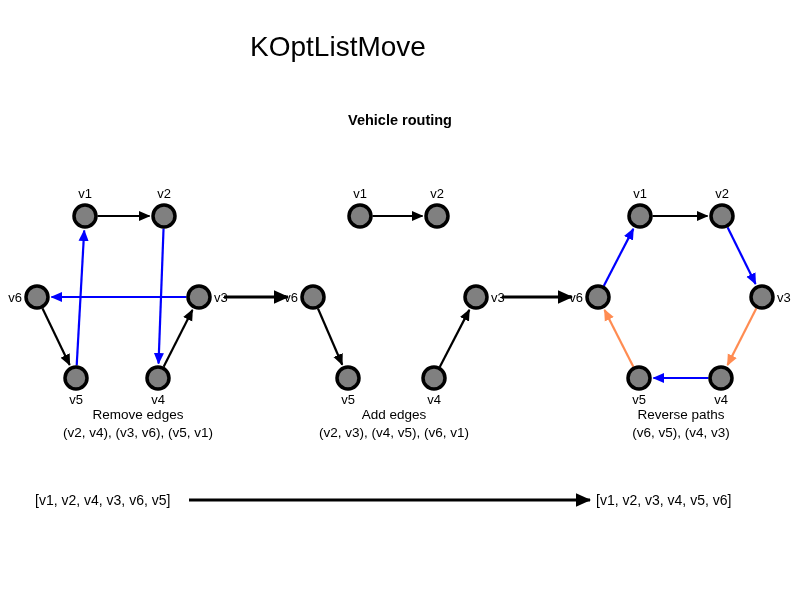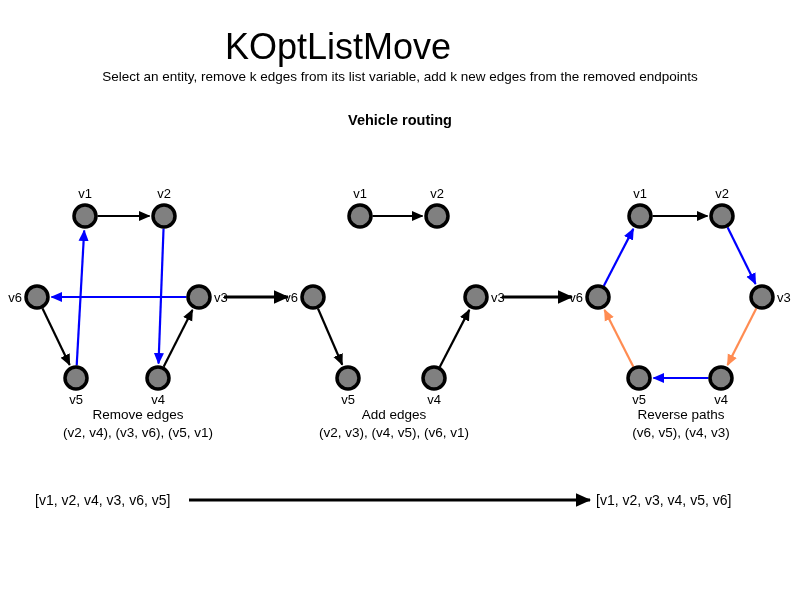--- a/index.html
+++ b/index.html
@@ -20,21 +20,21 @@
     inset: 0;
     width: 800px;
     height: 600px;
   }
   .title {
     position: absolute;
     left: 0;
     top: 25px;
     width: 676px;
     text-align: center;
-    font-size: 36px;
+    font-size: 28px;
     line-height: 44px;
     font-weight: normal;
     letter-spacing: 0px;
   }
   .subtitle {
     position: absolute;
     left: 0;
     top: 68px;
     width: 800px;
     text-align: center;
@@ -74,21 +74,20 @@
     font-size: 14px;
     fill: #000000;
   }
 </style>
 </head>
 <body>
 
 <div id="page-root">
 
   <div class="title">KOptListMove</div>
-  <div class="subtitle">Select an entity, remove k edges from its list variable, add k new edges from the removed endpoints</div>
   <div class="section-label">Vehicle routing</div>
 
   <svg id="diagram" viewBox="0 0 800 600">
     <defs id="arrow-defs">
         <marker id="ah0" viewBox="0 0 10 10" refX="9.2" refY="5" markerWidth="5.2" markerHeight="5.2" orient="auto-start-reverse" markerUnits="strokeWidth">
           <path d="M 0 0.6 L 10 5 L 0 9.4 z" fill="#000000"></path>
         </marker>
         <marker id="ah1" viewBox="0 0 10 10" refX="9.2" refY="5" markerWidth="5.2" markerHeight="5.2" orient="auto-start-reverse" markerUnits="strokeWidth">
           <path d="M 0 0.6 L 10 5 L 0 9.4 z" fill="#0000ff"></path>
         </marker>

